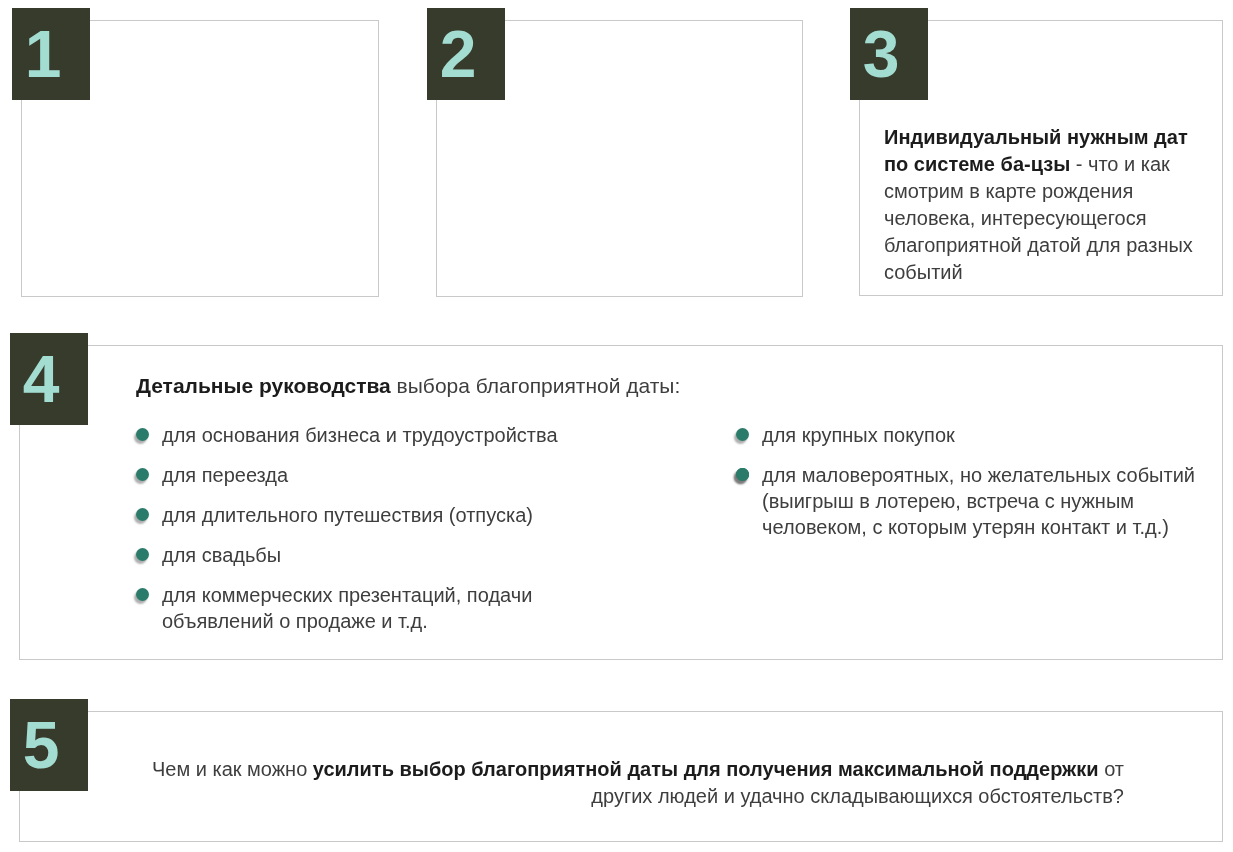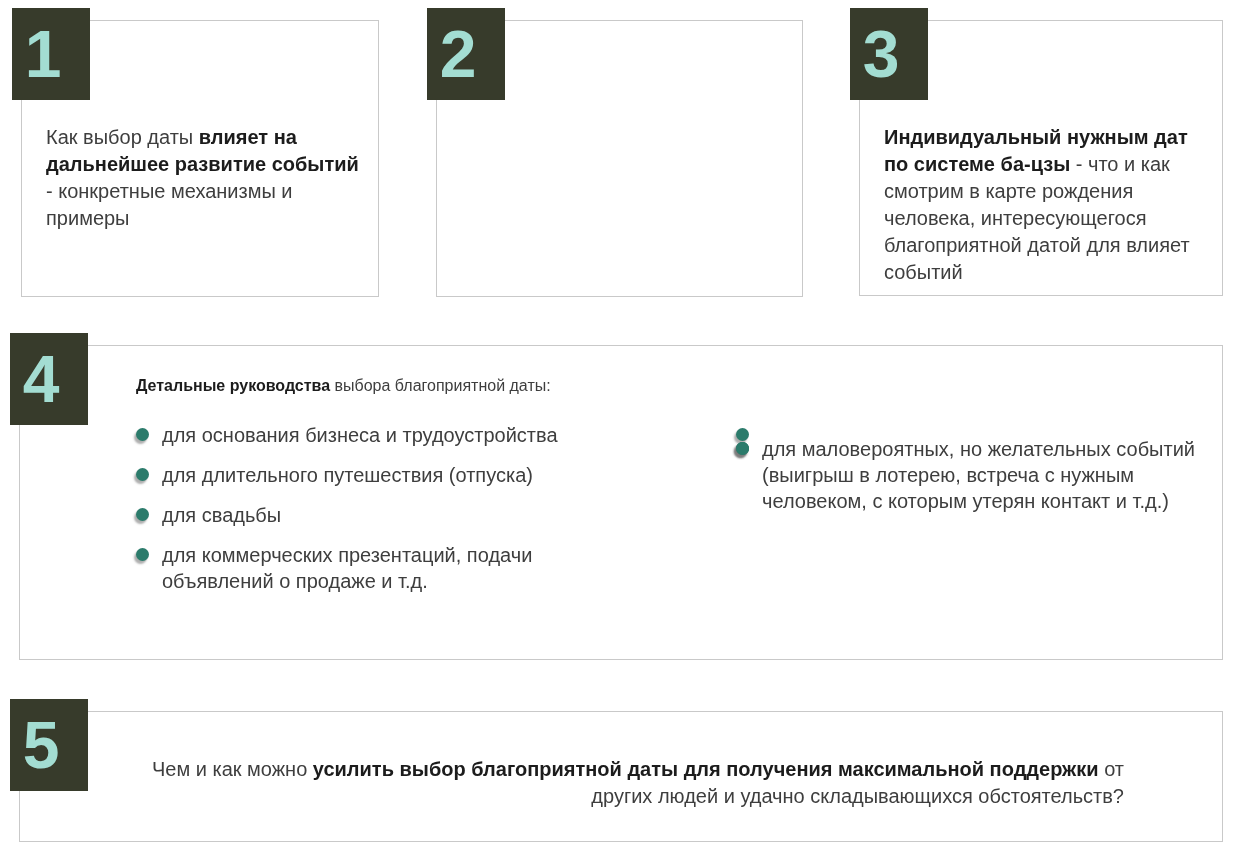--- a/index.html
+++ b/index.html
@@ -49,21 +49,21 @@
     margin:0;
     padding:103px 18px 0 24px;
     font-size:20px;
     line-height:27px;
     color:var(--text);
   }
   b{color:var(--text-bold);}
   .card4-body{padding:26px 0 0 116px;}
   .guides-heading{
     margin:0;
-    font-size:16px;
+    font-size:21px;
     line-height:27px;
     color:var(--text);
   }
   .columns{
     display:flex;
     margin-top:23px;
   }
   ul.guides{
     list-style:none;
     margin:0;padding:0;
@@ -93,51 +93,51 @@
 </style>
 </head>
 <body>
 
 <div class="page">
 
   <div class="card card1">
     <div class="badge">
       <span>1</span>
     </div>
-    <p class="topic-text"><span>Как выбор даты </span><b>влияет на дальнейшее развитие событий</b><span> -  конкретные механизмы и примеры</span></p>
   </div>
 
   <div class="card card2">
     <div class="badge">
       <span>2</span>
     </div>
   </div>
 
   <div class="card card3">
     <div class="badge">
       <span>3</span>
     </div>
-    <p class="topic-text"><span></span><b>Индивидуальный нужным дат по системе ба-цзы</b><span> - что и как смотрим в карте рождения человека, интересующегося благоприятной датой для влияет событий</span></p>
+    <p class="topic-text"><span></span><b>Индивидуальный нужным дат по системе ба-цзы</b><span> - что и как смотрим в карте рождения человека, интересующегося благоприятной датой для разных событий</span></p>
   </div>
 
   <div class="card card4">
     <div class="badge">
       <span>4</span>
     </div>
     <div class="card4-body">
       <p class="guides-heading"><b>Детальные руководства</b><span> выбора благоприятной даты:</span></p>
       <div class="columns">
         <ul class="guides left">
           <li><span class="dot"></span><span>для основания бизнеса и трудоустройства</span></li>
+          <li><span class="dot"></span><span>для переезда</span></li>
           <li><span class="dot"></span><span>для длительного путешествия (отпуска)</span></li>
           <li><span class="dot"></span><span>для свадьбы</span></li>
           <li><span class="dot"></span><span>для коммерческих презентаций, подачи объявлений о продаже и т.д.</span></li>
         </ul>
         <ul class="guides right">
-          <li><span class="dot"></span></li>
+          <li><span class="dot"></span><span>для крупных покупок</span></li>
           <li><span class="dot"></span></li>
           <li><span class="dot"></span></li>
           <li><span class="dot"></span><span>для маловероятных, но желательных событий (выигрыш в лотерею, встреча с нужным человеком, с которым утерян контакт и т.д.)</span></li>
         </ul>
       </div>
     </div>
   </div>
 
   <div class="card card5">
     <div class="badge">

